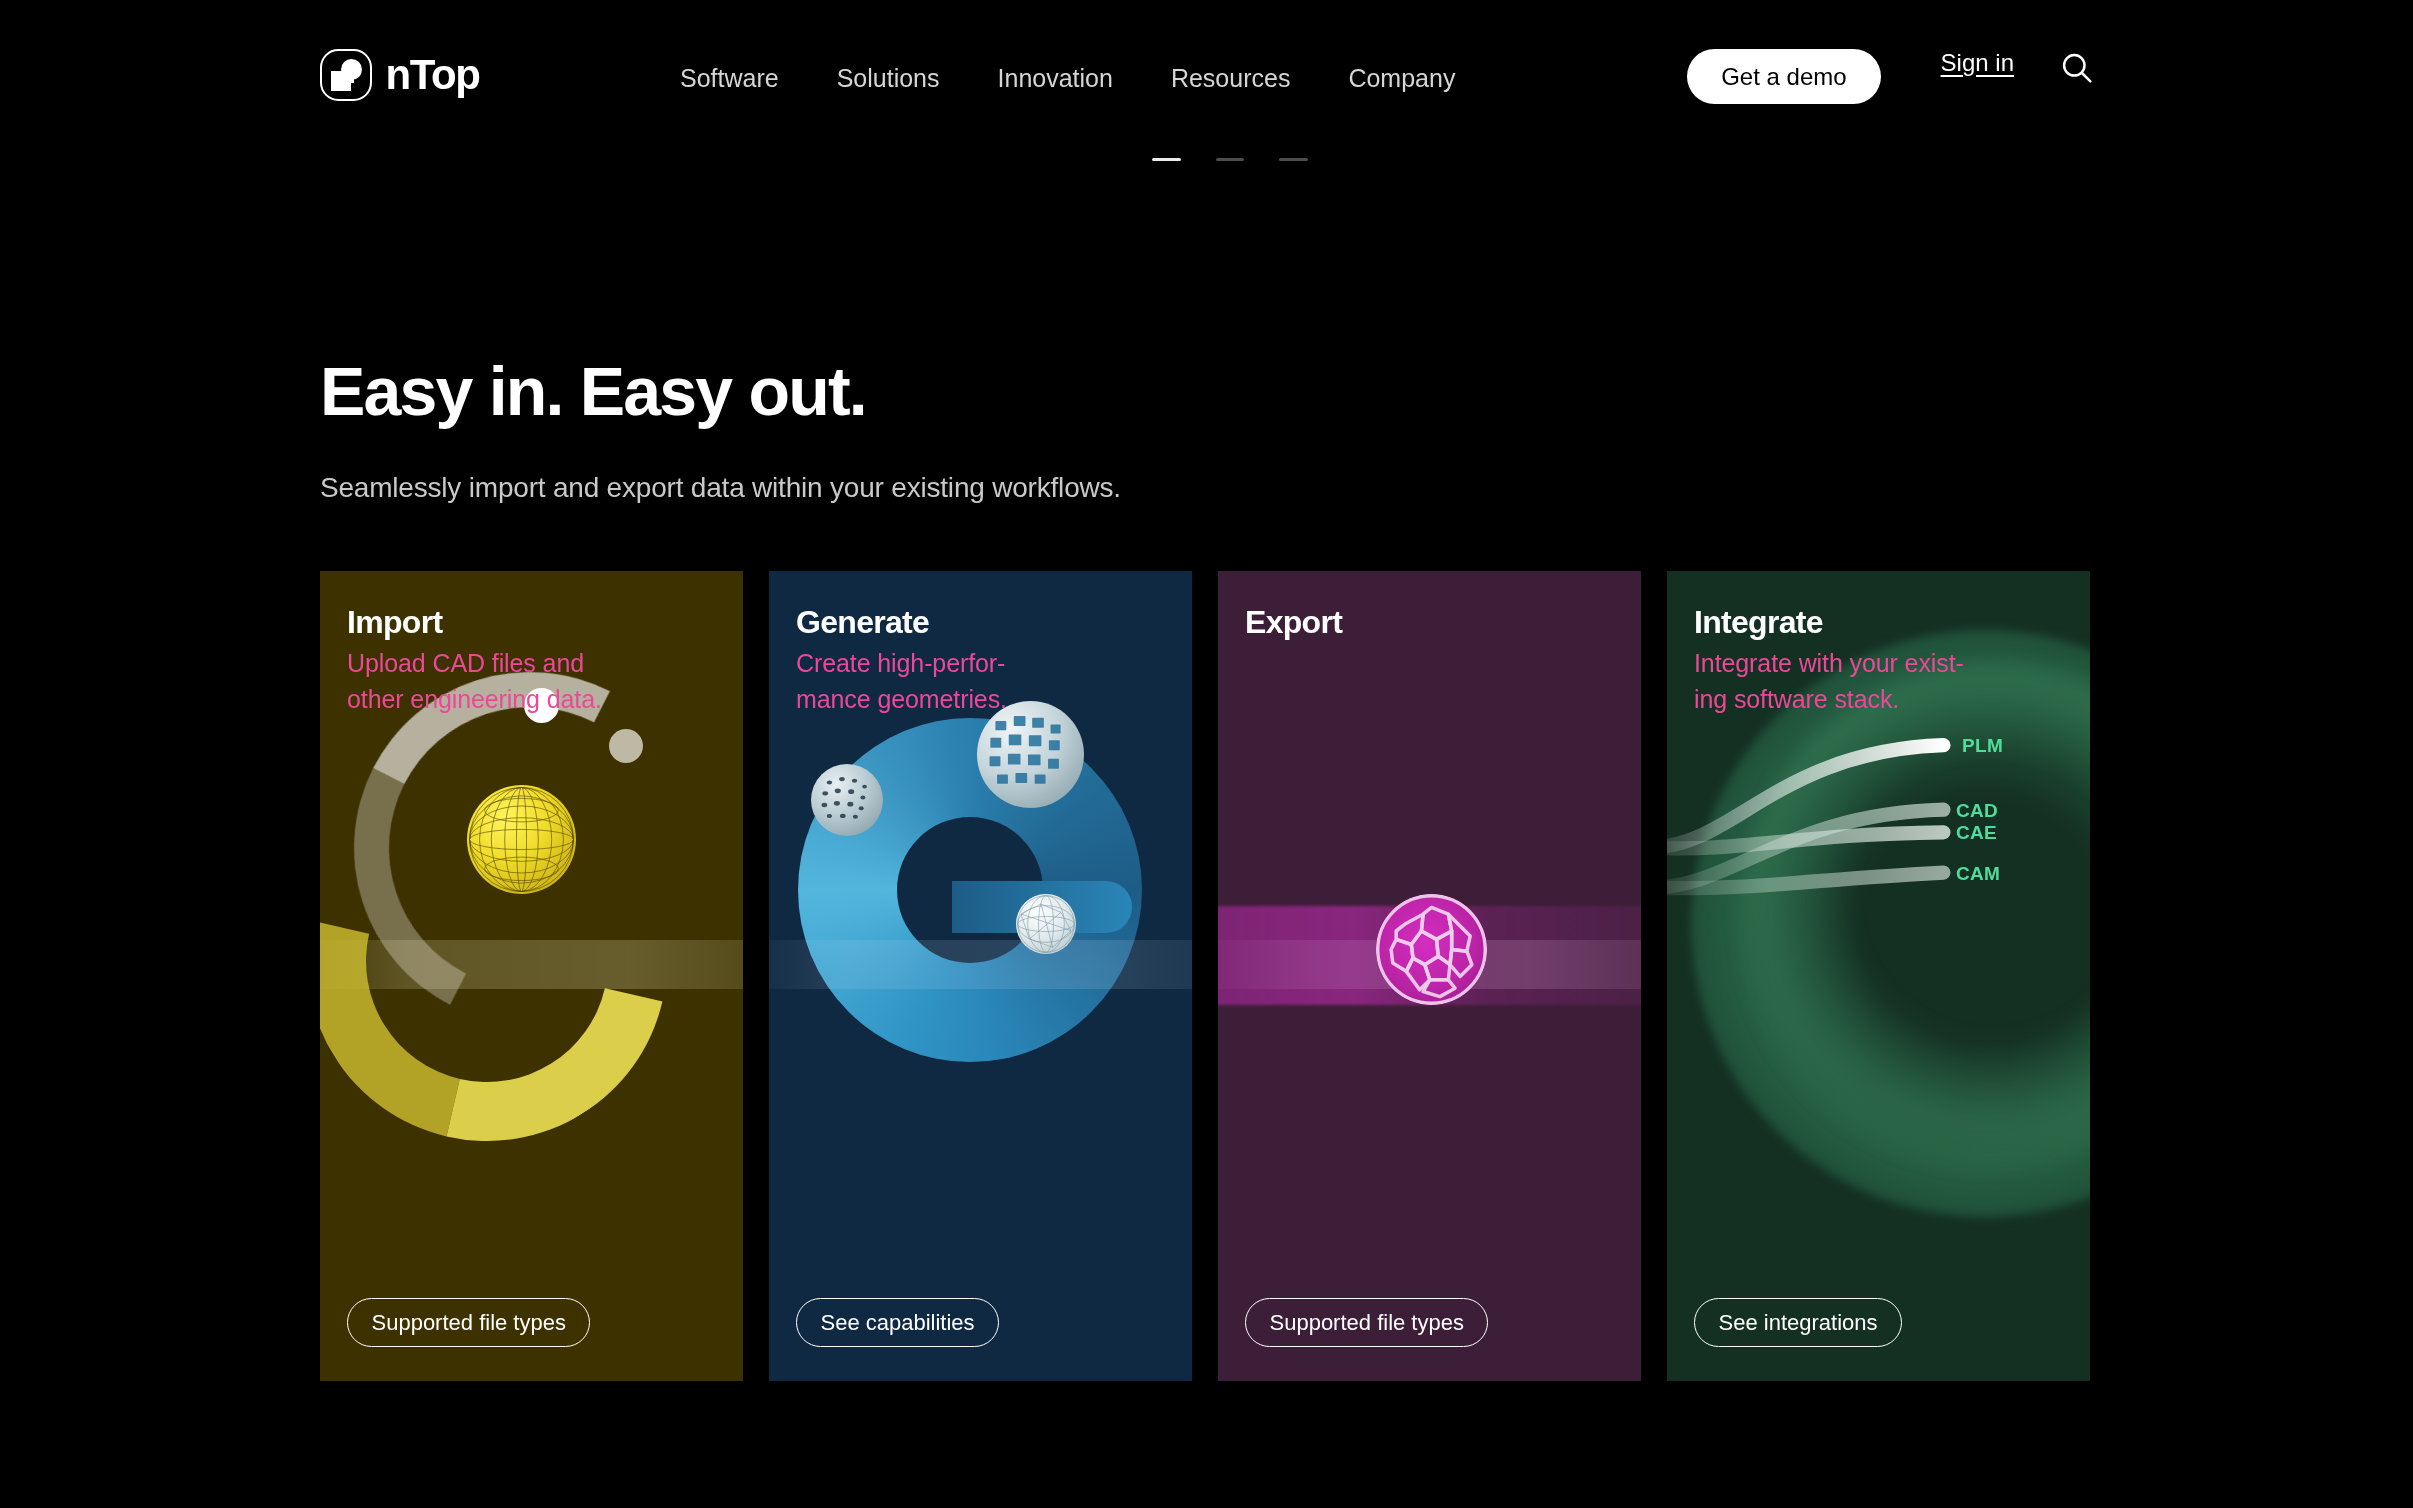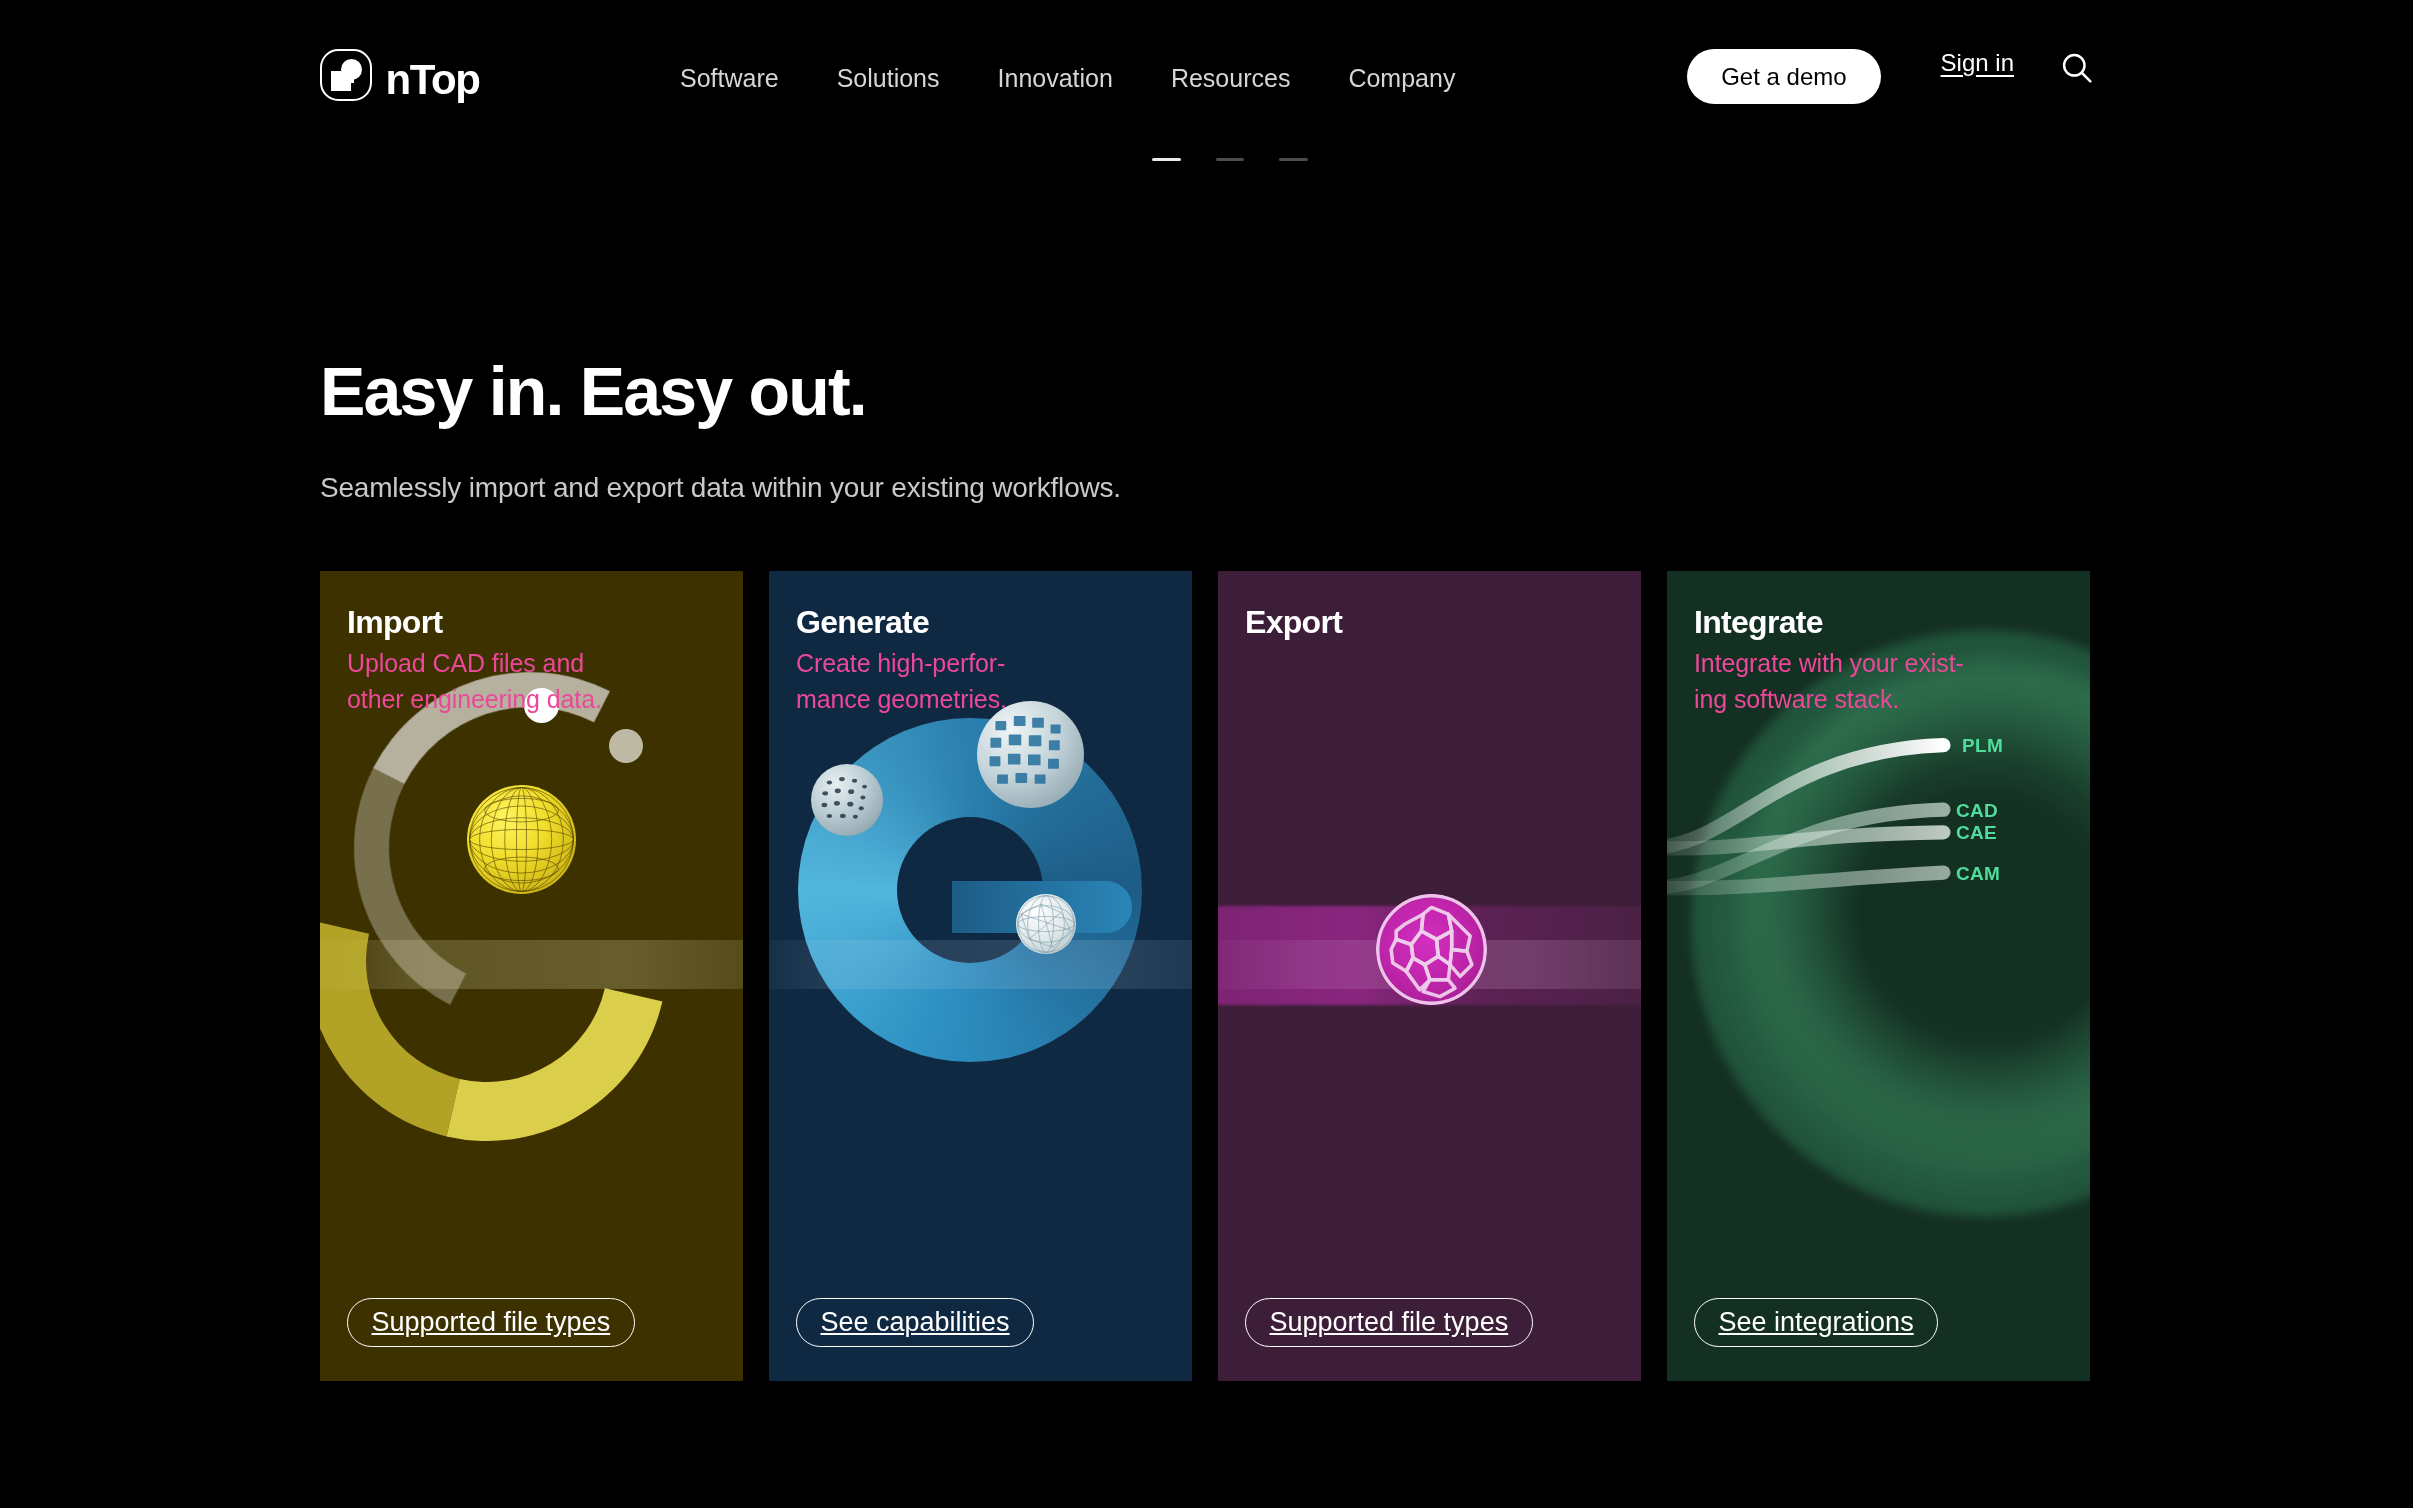--- a/index.html
+++ b/index.html
@@ -26,21 +26,21 @@
     display: flex;
     align-items: center;
     z-index: 50;
   }
 
   .brand {
     position: absolute;
     left: 320px;
     top: 49px;
     display: flex;
-    align-items: flex-end;
+    align-items: center;
     gap: 13.4px;
     text-decoration: none;
   }
   .logo-mark {
     width: 52px;
     height: 52px;
     border: 2.5px solid #ffffff;
     border-radius: 18.4px 18.4px 18.4px 18.4px;
     position: relative;
     flex: 0 0 auto;
@@ -229,27 +229,26 @@
   .card-cta {
     position: absolute;
     left: 27px;
     bottom: 34px;
     z-index: 6;
     background: transparent;
     border: 1.7px solid #ffffff;
     border-radius: 84px;
     color: #ffffff;
     font-family: "Liberation Sans", sans-serif;
-    font-size: 27px;
+    font-size: 22px;
     padding: 0 23.5px;
     height: 49px;
     line-height: 45px;
     cursor: pointer;
     white-space: nowrap;
-    text-decoration: underline;
   }
 
   
   .card-import   { background: #3d3100; }
   .card-generate { background: #102943; }
   .card-export   { background: #3d1e38; }
   .card-integrate{ background: #143023; }
 
   
   .glow-bar {

